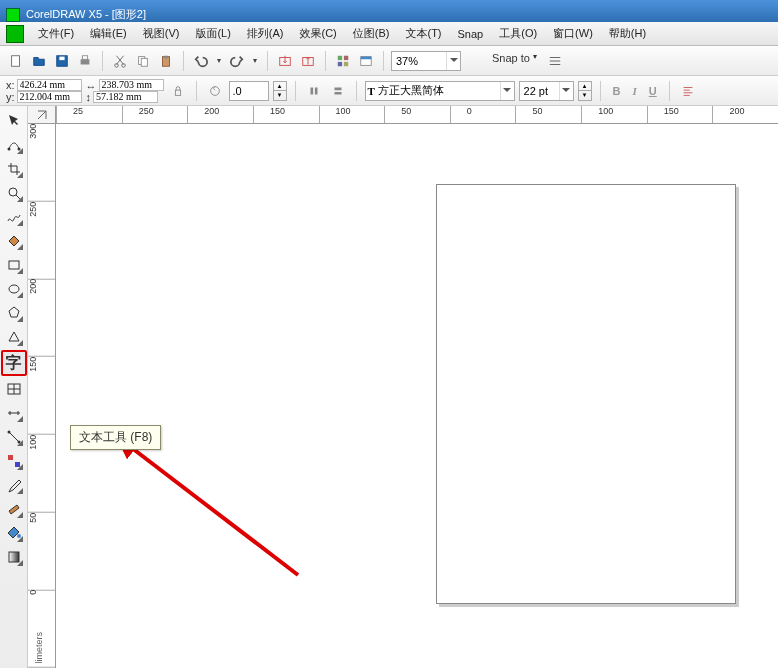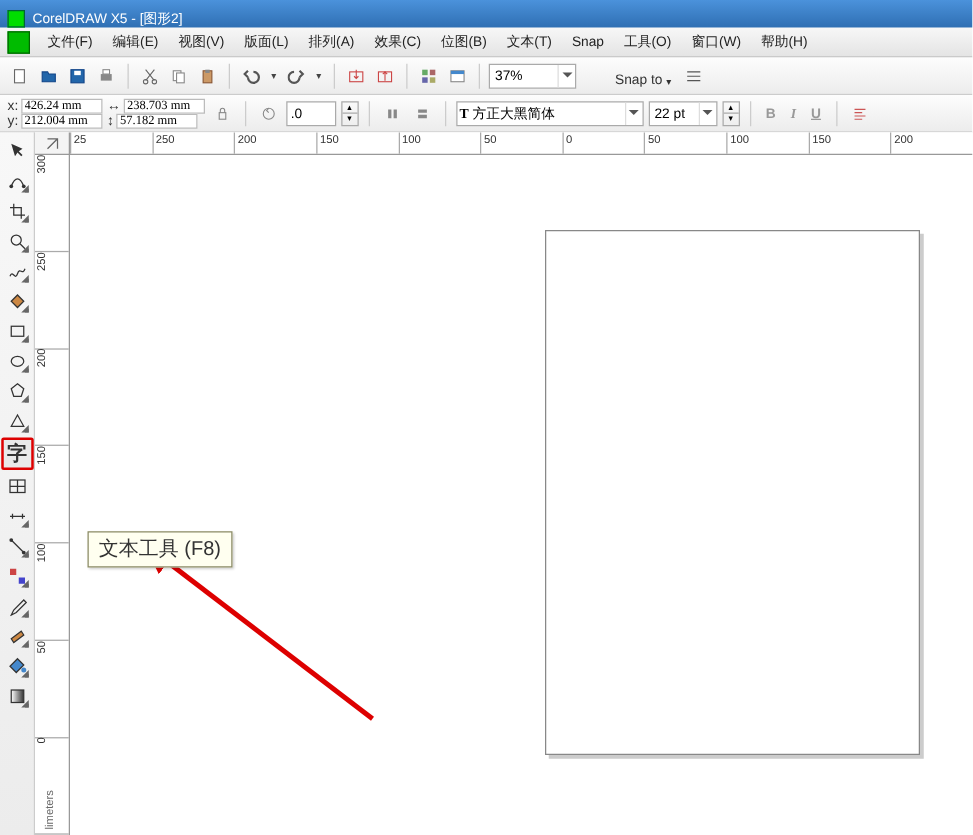--- a/index.html
+++ b/index.html
@@ -15,43 +15,43 @@
 .sep { width: 1px; height: 20px; background: #ccc; margin: 0 4px; }
 .propbar { height: 30px; background: linear-gradient(#fdfdfd, #ececec); border-bottom: 1px solid #ccc; display: flex; align-items: center; padding-left: 6px; gap: 4px; }
 .coordblock { display: flex; flex-direction: column; font-size: 10px; line-height: 12px; color: #333; }
 .coordblock .row { display: flex; align-items: center; gap: 2px; }
 .coordblock input { width: 65px; height: 12px; border: 1px solid #bbb; font-size: 10px; padding-left: 2px; background: #fff; font-family: Liberation Serif, serif; }
 .fontbox { width: 150px; height: 20px; border: 1px solid #aaa; background: #fff; display: flex; align-items: center; padding-left: 2px; gap: 3px; }
 .sizebox { width: 55px; height: 20px; border: 1px solid #aaa; background: #fff; display: flex; align-items: center; padding-left: 4px; }
 .dd { width: 14px; height: 18px; display: flex; align-items: center; justify-content: center; border-left: 1px solid #ddd; margin-left: auto; }
 .dd::after { content:""; border: 4px solid transparent; border-top-color:#555; margin-top:3px; }
 .zoom { width: 70px; height: 20px; border: 1px solid #aaa; background: #fff; display: flex; align-items: center; padding-left: 4px; gap: 16px; }
-.snap { height: 20px; border: 1px solid transparent; display: flex; align-items: flex-end; padding: 0 4px; color: #333; }
+.snap { height: 20px; border: 1px solid transparent; display: flex; align-items: flex-start; padding: 0 4px; color: #333; }
 .txtbtn { color:#999; font-weight:bold; padding:0 4px; }
 
 .workspace { position: absolute; top: 106px; left: 0; right: 0; bottom: 0; display: flex; }
 .toolbox { width: 28px; background: linear-gradient(#f8f8f8, #ececec); border-right: 1px solid #ccc; display: flex; flex-direction: column; align-items: center; padding-top: 4px; gap: 2px; }
 .tool { width: 22px; height: 22px; display: flex; align-items: center; justify-content: center; color: #444; position: relative; border: 1px solid transparent; border-radius: 2px; }
 .tool .flyout { position: absolute; right: 1px; bottom: 1px; width: 0; height: 0; border: 3px solid transparent; border-right-color: #666; border-bottom-color: #666; }
 .tool.selected { border: 2px solid #d00; background: #e9e9e9; width: 26px; height: 26px; }
 .tool.selected .glyph { font-size: 16px; font-weight: bold; color: #333; font-family: "SimHei", sans-serif; }
 .tool .glyph { font-size: 14px; }
 .tool svg { width: 16px; height: 16px; }
 
 .canvaszone { flex: 1; position: relative; background: #fff; }
 .ruler-h { position: absolute; top: 0; left: 28px; right: 0; height: 18px; background: #fff; border-bottom: 1px solid #999; display: flex; }
-.ruler-h .tick { flex: 1; border-left: 1px solid #aaa; font-size: 9px; color: #333; padding-left: 2px; position: relative; }
+.ruler-h .tick { flex: 1; border-left: 1px solid #aaa; font-size: 9px; color: #333; padding-left: 16px; position: relative; }
 .ruler-corner { position:absolute; top:0; left:0; width:28px; height:18px; background:#f4f4f4; border-right:1px solid #999; border-bottom:1px solid #999; display:flex; align-items:center; justify-content:center; }
 .ruler-corner svg { width:12px; height:12px; }
 .ruler-v { position: absolute; top: 18px; left: 0; bottom: 0; width: 28px; background: #fff; border-right: 1px solid #999; display: flex; flex-direction: column; }
 .ruler-v .tick { flex: 1; border-top: 1px solid #aaa; font-size: 9px; color: #333; writing-mode: vertical-rl; transform: rotate(180deg); padding-top: 2px; text-align: right; }
 .canvas { position: absolute; top: 18px; left: 28px; right: 0; bottom: 0; background: #fff; }
 .page { position: absolute; left: 380px; top: 60px; width: 300px; height: 420px; background: #fff; border: 1px solid #888; box-shadow: 3px 3px 0 #ccc; }
 
-.tooltip { position: absolute; left: 70px; top: 425px; background: #fffff0; border: 1px solid #8a8a66; padding: 3px 8px; font-size: 16px; color: #333; z-index: 10; box-shadow: 1px 1px 2px rgba(0,0,0,0.2); }
+.tooltip { position: absolute; left: 70px; top: 425px; background: #fffff0; border: 1px solid #8a8a66; padding: 3px 8px; font-size: 12px; color: #333; z-index: 10; box-shadow: 1px 1px 2px rgba(0,0,0,0.2); }
 .arrow { position: absolute; left: 118px; top: 435px; z-index: 5; }
 .millim { position:absolute; bottom:4px; left:6px; font-size:9px; color:#666; writing-mode:vertical-rl; transform:rotate(180deg); }
 </style>
 </head>
 <body>
 
 <div class="titlebar">
   <span class="logo"></span>
   <span>CorelDRAW X5 - [图形2]</span>
 </div>

